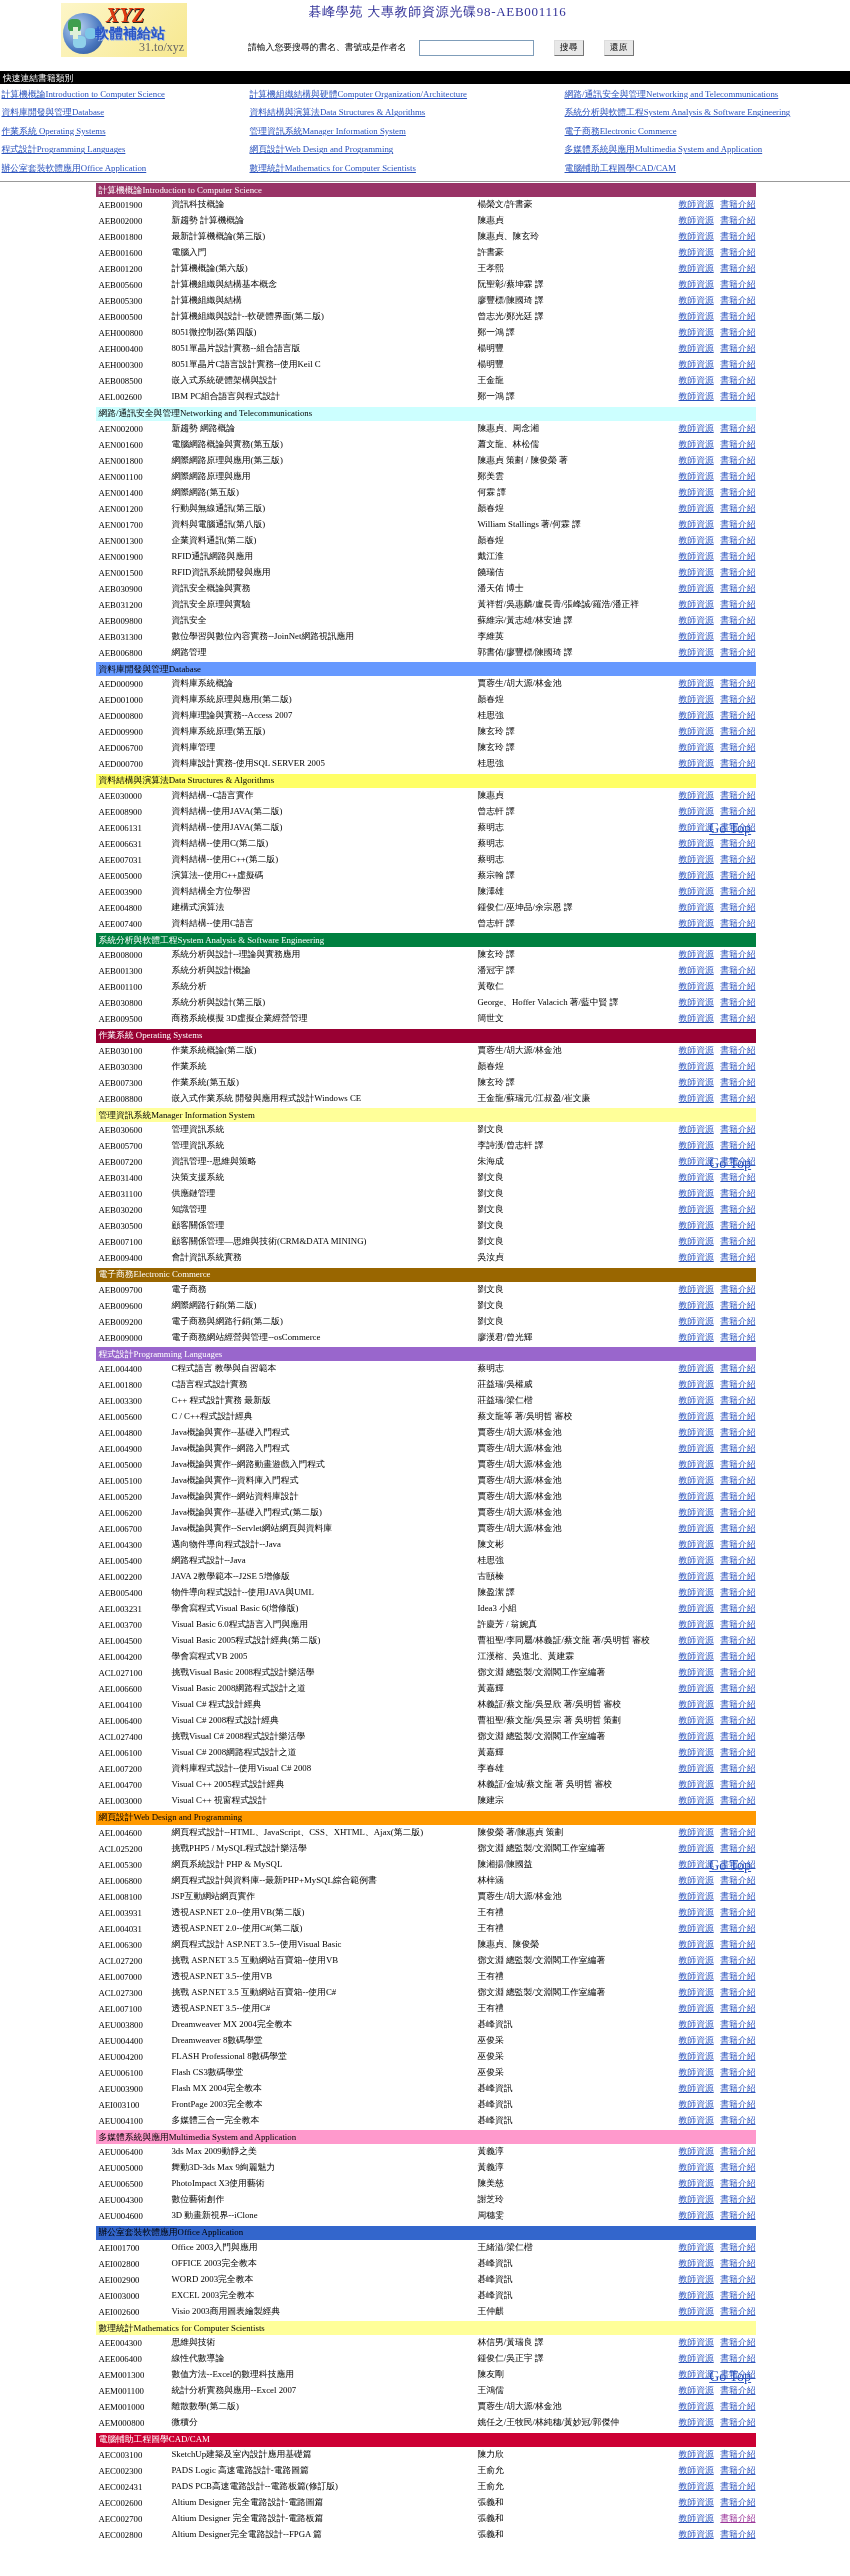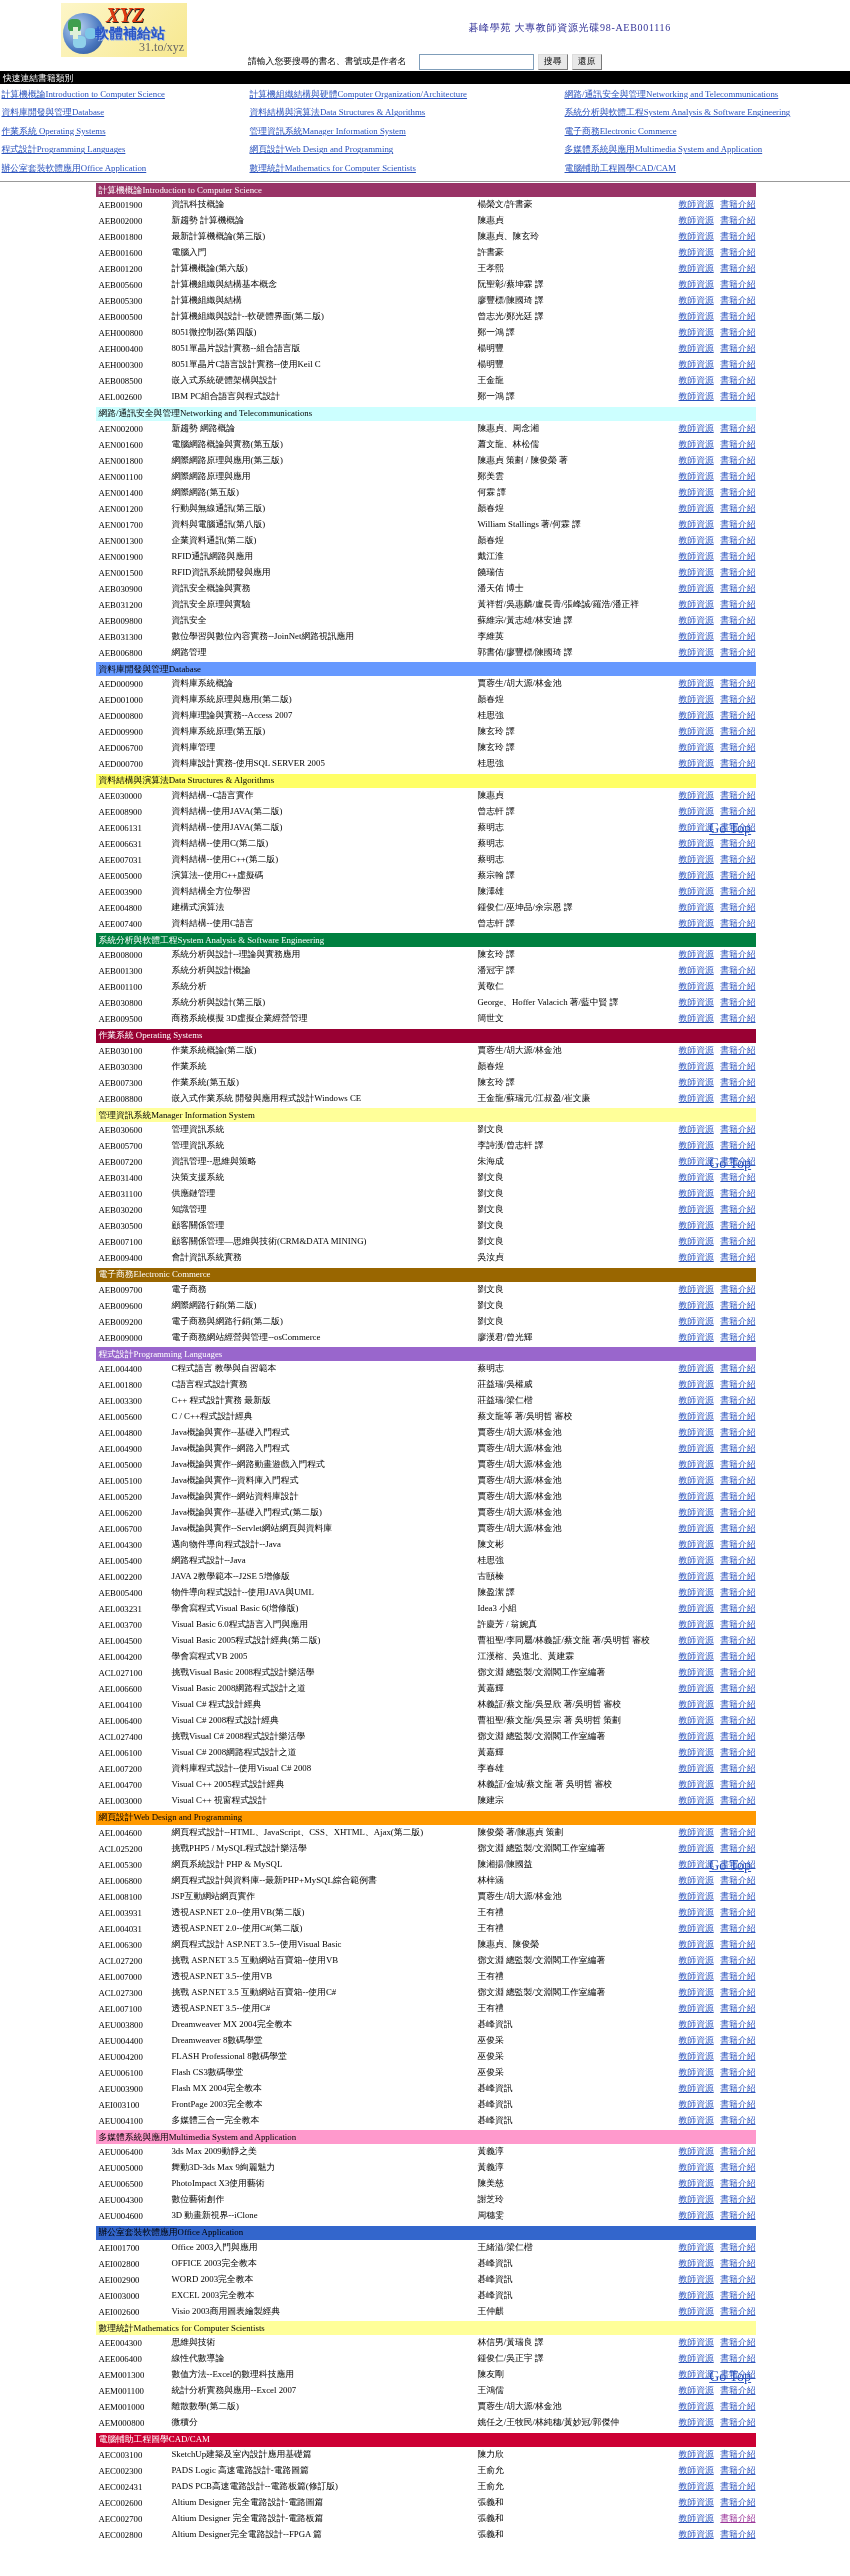--- a/index.html
+++ b/index.html
@@ -16,26 +16,26 @@
   .globe .g1,.globe .g2,.globe .g3{position:absolute;background:#3f9e4f;border-radius:4.4px;}
   .globe .g1{left:5.8px;top:5.8px;width:13px;height:13px;}
   .globe .g2{left:22px;top:14.6px;width:11.7px;height:11.7px;background:#7cc6e8;}
   .globe .g3{left:10.2px;top:23.4px;width:13px;height:11.7px;background:#8fd0ea;}
   .globe .plus{position:absolute;left:7.3px;top:17.5px;width:11.7px;height:4.4px;background:#dff1d8;}
   .globe .plus:after{content:"";position:absolute;left:3.6px;top:-3.6px;width:4.4px;height:11.7px;background:#dff1d8;}
   .logo-xyz{position:absolute;left:45px;top:1.5px;font-style:italic;font-weight:bold;font-size:20.4px;color:#e03a10;text-shadow:0.7px 0.7px 0 #222;}
   .logo-cn{position:absolute;left:34px;top:22px;font-weight:bold;font-size:14px;color:#2b57c8;text-shadow:0.7px 0.7px 0 #9db8e8;}
   .logo-url{position:absolute;right:2.9px;bottom:1.5px;font-size:12px;color:#666;}
   .head-center{margin-left:204px;width:467px;text-align:center;}
-  .page-title{padding-top:21px;font-size:10px;color:#333399;letter-spacing:0.7px;text-align:right;}
+  .page-title{padding-top:3px;font-size:13px;color:#333399;letter-spacing:0.7px;}
   .search-row{margin-top:19px;font-size:8.8px;text-align:left;padding-left:44px;white-space:nowrap;}
   .search-row label{margin-right:10px;}
   .search-input{width:109px;height:11.7px;border:0.7px solid #7f9db9;font-size:8.8px;vertical-align:middle;}
   .btn{font-family:"Liberation Serif",serif;font-size:8.8px;background:#e8e8e8;border:0.7px solid #777;
-       border-top-color:#ddd;border-left-color:#ddd;padding:0.7px 5.1px;margin-left:2px;vertical-align:middle;}
+       border-top-color:#ddd;border-left-color:#ddd;padding:0.7px 5.1px;margin-left:18px;vertical-align:middle;}
 
   
   .catbar{background:#000;color:#fff;font-size:8.8px;padding:1.5px 2.9px;height:10.2px;line-height:10.2px;font-family:Liberation Serif, serif;}
   .quicknav{padding:4.4px 1.5px 2.9px 1.5px;}
   .quicknav-grid{display:grid;grid-template-columns:248px 315px auto;row-gap:6.6px;font-size:8.8px;}
   .quicknav-grid a{color:#2a52be;}
   hr.sep{border:none;border-top:0.7px solid #999;margin:2.9px 0 1.5px 0;}
 
   
   .content{width:660px;margin:0 auto;}

